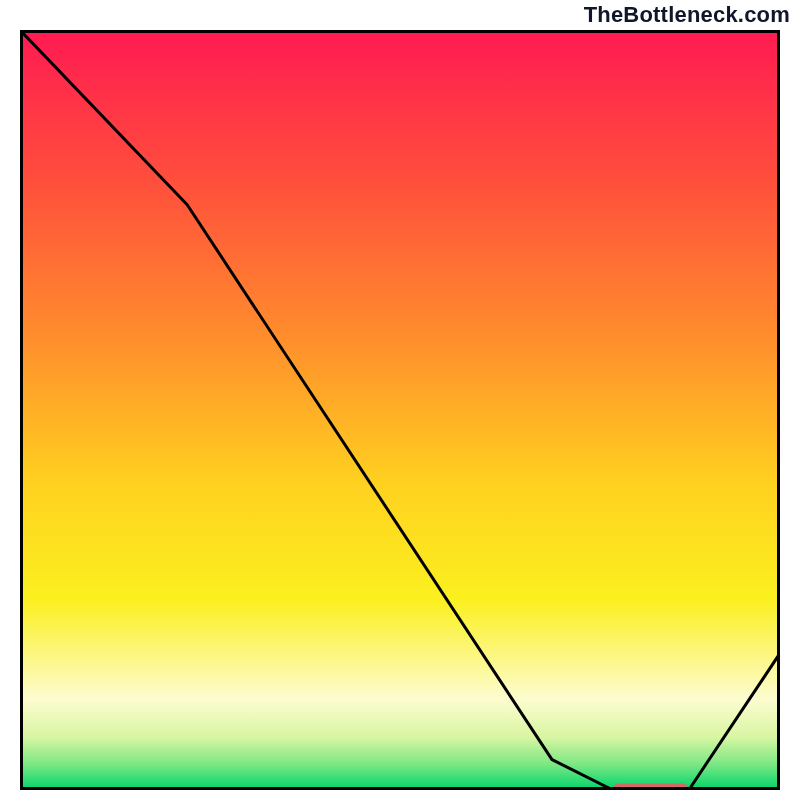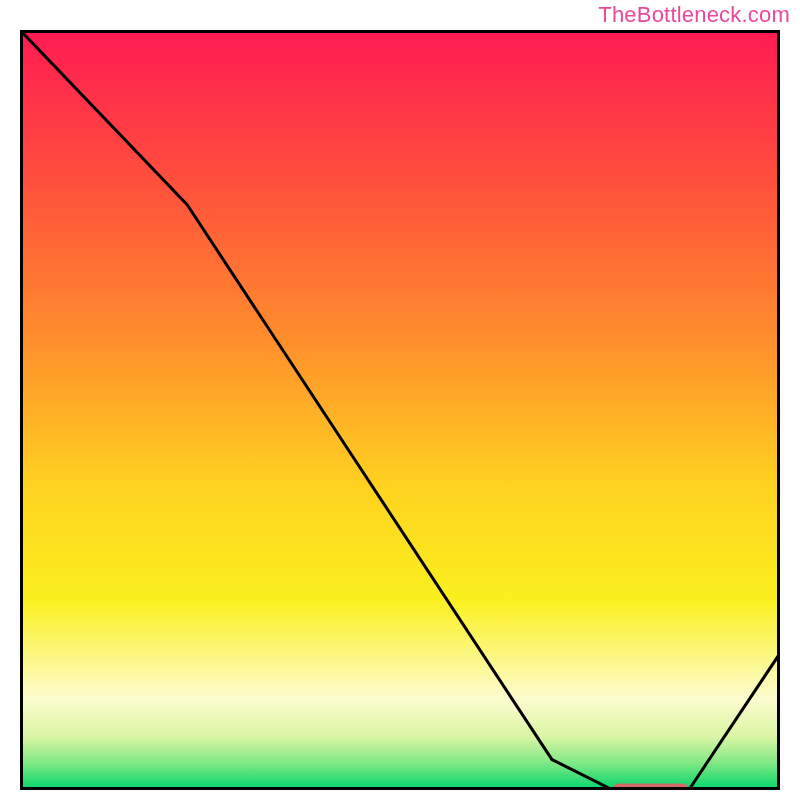--- a/index.html
+++ b/index.html
@@ -14,22 +14,22 @@
   .container {
     position: relative;
     width: 800px;
     height: 800px;
   }
   .watermark {
     position: absolute;
     top: 2px;
     right: 10px;
     font-size: 22px;
-    font-weight: normal;
-    color: #ec4899;
+    font-weight: bold;
+    color: #0f172a;
     letter-spacing: 0.2px;
   }
   .chart-area {
     position: absolute;
     left: 20px;
     top: 30px;
     width: 760px;
     height: 760px;
   }
   svg {

